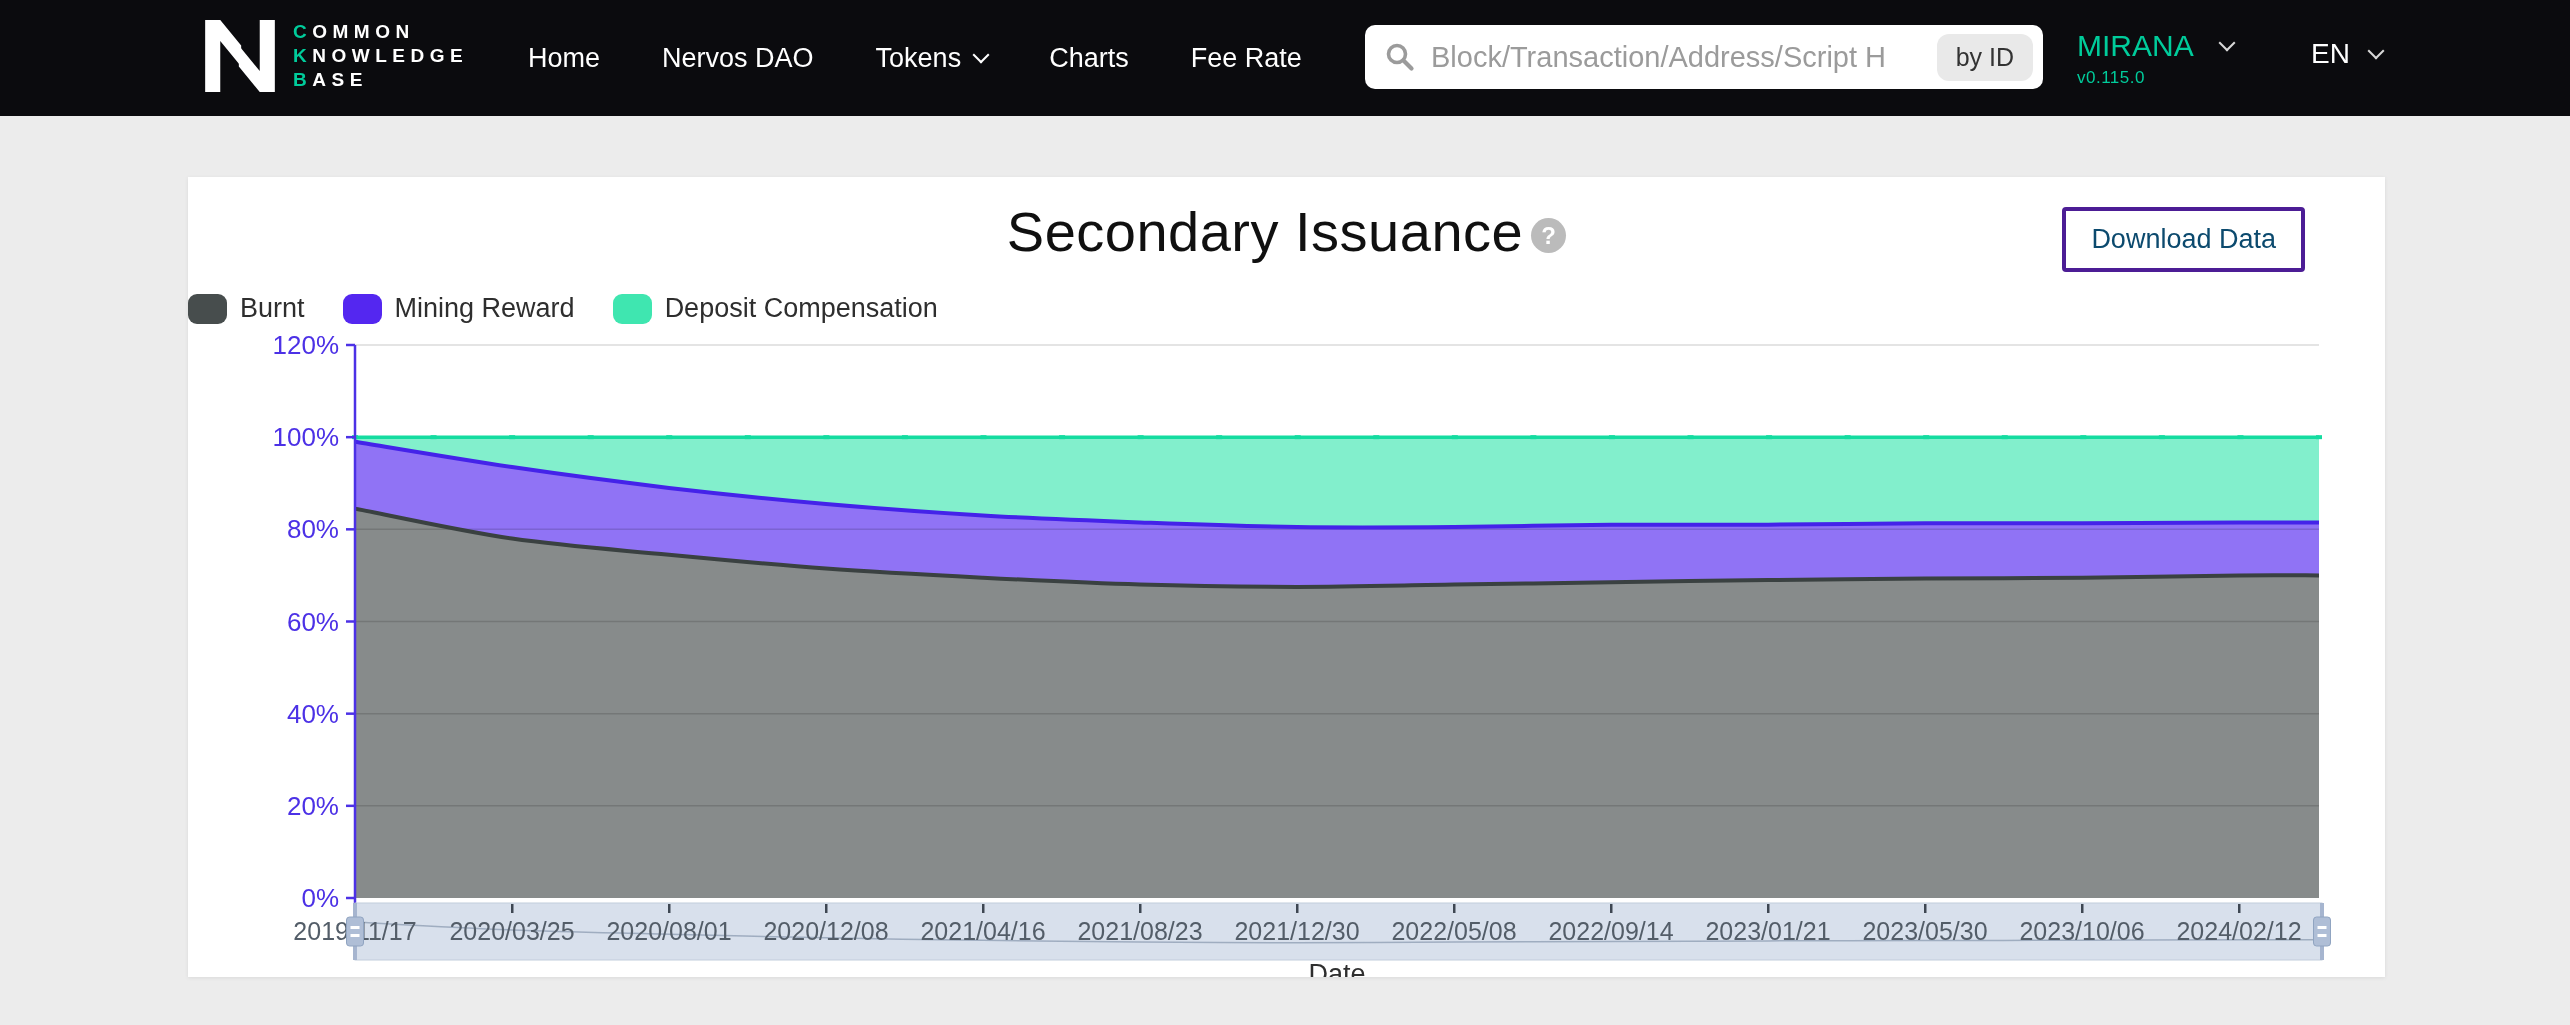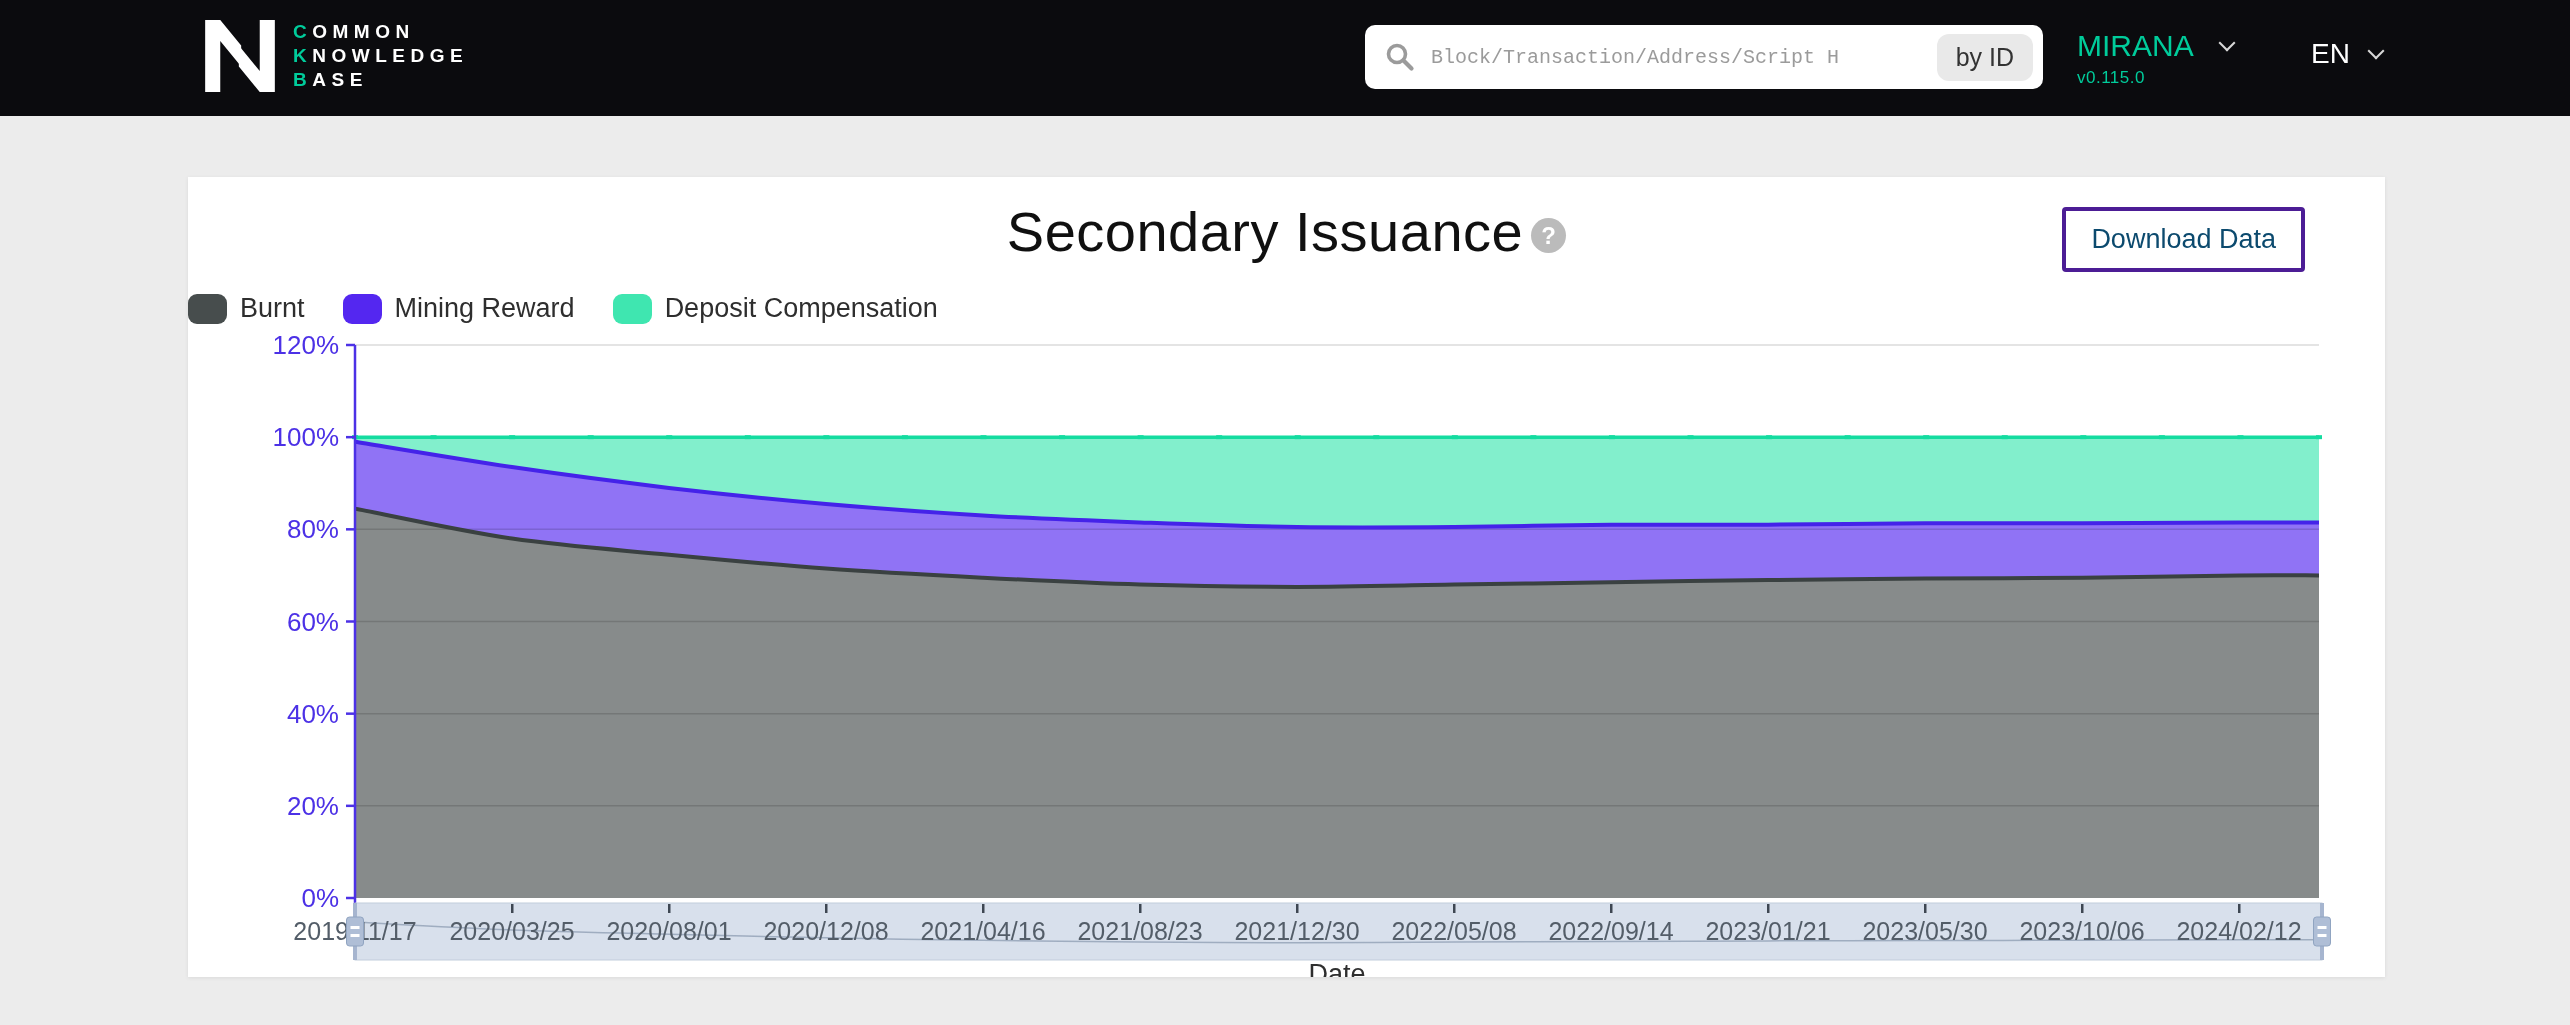--- a/index.html
+++ b/index.html
@@ -10,21 +10,21 @@
   
   .nav{position:absolute;top:0;left:0;width:2570px;height:116px;background:#0B0B0E}
   .logo{position:absolute;left:205px;top:20px;display:flex;align-items:center;gap:18px;cursor:pointer}
   .logo-text{color:#fff;font-weight:bold;font-size:19px;letter-spacing:5.5px;line-height:24px;white-space:nowrap}
   .logo-text .lead{color:#00CC9B}
   .menu{position:absolute;left:528px;top:0;height:116px;display:flex;align-items:center;gap:62px}
   .menu-item{color:#FFF;font-size:27px;display:flex;align-items:center;gap:14px;cursor:pointer;white-space:nowrap}
   .chev{display:inline-block;width:10px;height:10px;border-right:2.5px solid currentColor;border-bottom:2.5px solid currentColor;transform:rotate(45deg);margin-top:-7px}
   .search{position:absolute;left:1365px;top:25px;width:678px;height:64px;background:#FFF;border-radius:10px;display:flex;align-items:center}
   .search-icon-wrap{margin:0 14px 0 20px;display:flex}
-  .search input{flex:1;border:none;outline:none;font-size:20px;color:#0c4a6e;background:transparent;font-family:Liberation Mono, monospace;min-width:0}
+  .search input{flex:1;border:none;outline:none;font-size:29px;color:#0c4a6e;background:transparent;font-family:Liberation Sans, sans-serif;min-width:0}
   .search input::placeholder{color:#9B9B9B}
   .byid{margin-right:10px;background:#E9E9E9;border:none;border-radius:12px;padding:9px 19px;font-size:25px;color:#333;cursor:pointer;font-family:inherit;white-space:nowrap}
   .network{position:absolute;left:2077px;top:29px;color:#00CC9B;cursor:pointer}
   .network .name-row{display:flex;align-items:center;gap:27px;font-size:30px}
   .network .name-row .chev{color:#D8D8D8}
   .network .ver{font-size:17px;margin-top:5px;letter-spacing:.5px}
   .lang{position:absolute;left:2311px;top:38px;display:flex;align-items:center;gap:20px;color:#FFF;font-size:28px;cursor:pointer}
   .lang .chev{color:#D8D8D8}
   
   .card{position:absolute;left:188px;top:177px;width:2197px;height:800px;background:#FFF;overflow:hidden;box-shadow:0 1px 4px rgba(0,0,0,.08)}
@@ -48,20 +48,38 @@
       <polygon points="0,62 0,0 13,0 31,22 31,40 13,18 13,62" fill="#FFF"></polygon>
       <polygon points="47,0 60,0 60,62 47,62 29,40 29,22 47,44" fill="#FFF"></polygon>
     </svg>
     <div class="logo-text">
       <div><span class="lead">C</span><span>OMMON</span></div>
       <div><span class="lead">K</span><span>NOWLEDGE</span></div>
       <div><span class="lead">B</span><span>ASE</span></div>
     </div>
   </div>
 
+  <div class="menu">
+    <span class="menu-item">
+        <span>Home</span>
+      </span>
+    <span class="menu-item">
+        <span>Nervos DAO</span>
+      </span>
+    <span class="menu-item">
+        <span>Tokens</span>
+        <span class="chev"></span>
+      </span>
+    <span class="menu-item">
+        <span>Charts</span>
+      </span>
+    <span class="menu-item">
+        <span>Fee Rate</span>
+      </span>
+  </div>
 
   <div class="search">
     <span class="search-icon-wrap">
       <svg width="30" height="30" viewBox="0 0 30 30">
         <circle cx="12" cy="12" r="8.5" fill="none" stroke="#9B9B9B" stroke-width="3.6"></circle>
         <line x1="18.5" y1="18.5" x2="26.5" y2="26.5" stroke="#9B9B9B" stroke-width="4.2" stroke-linecap="round"></line>
       </svg>
     </span>
     <input type="text" placeholder="Block/Transaction/Address/Script H" style="">
     <button class="byid">by ID</button>

